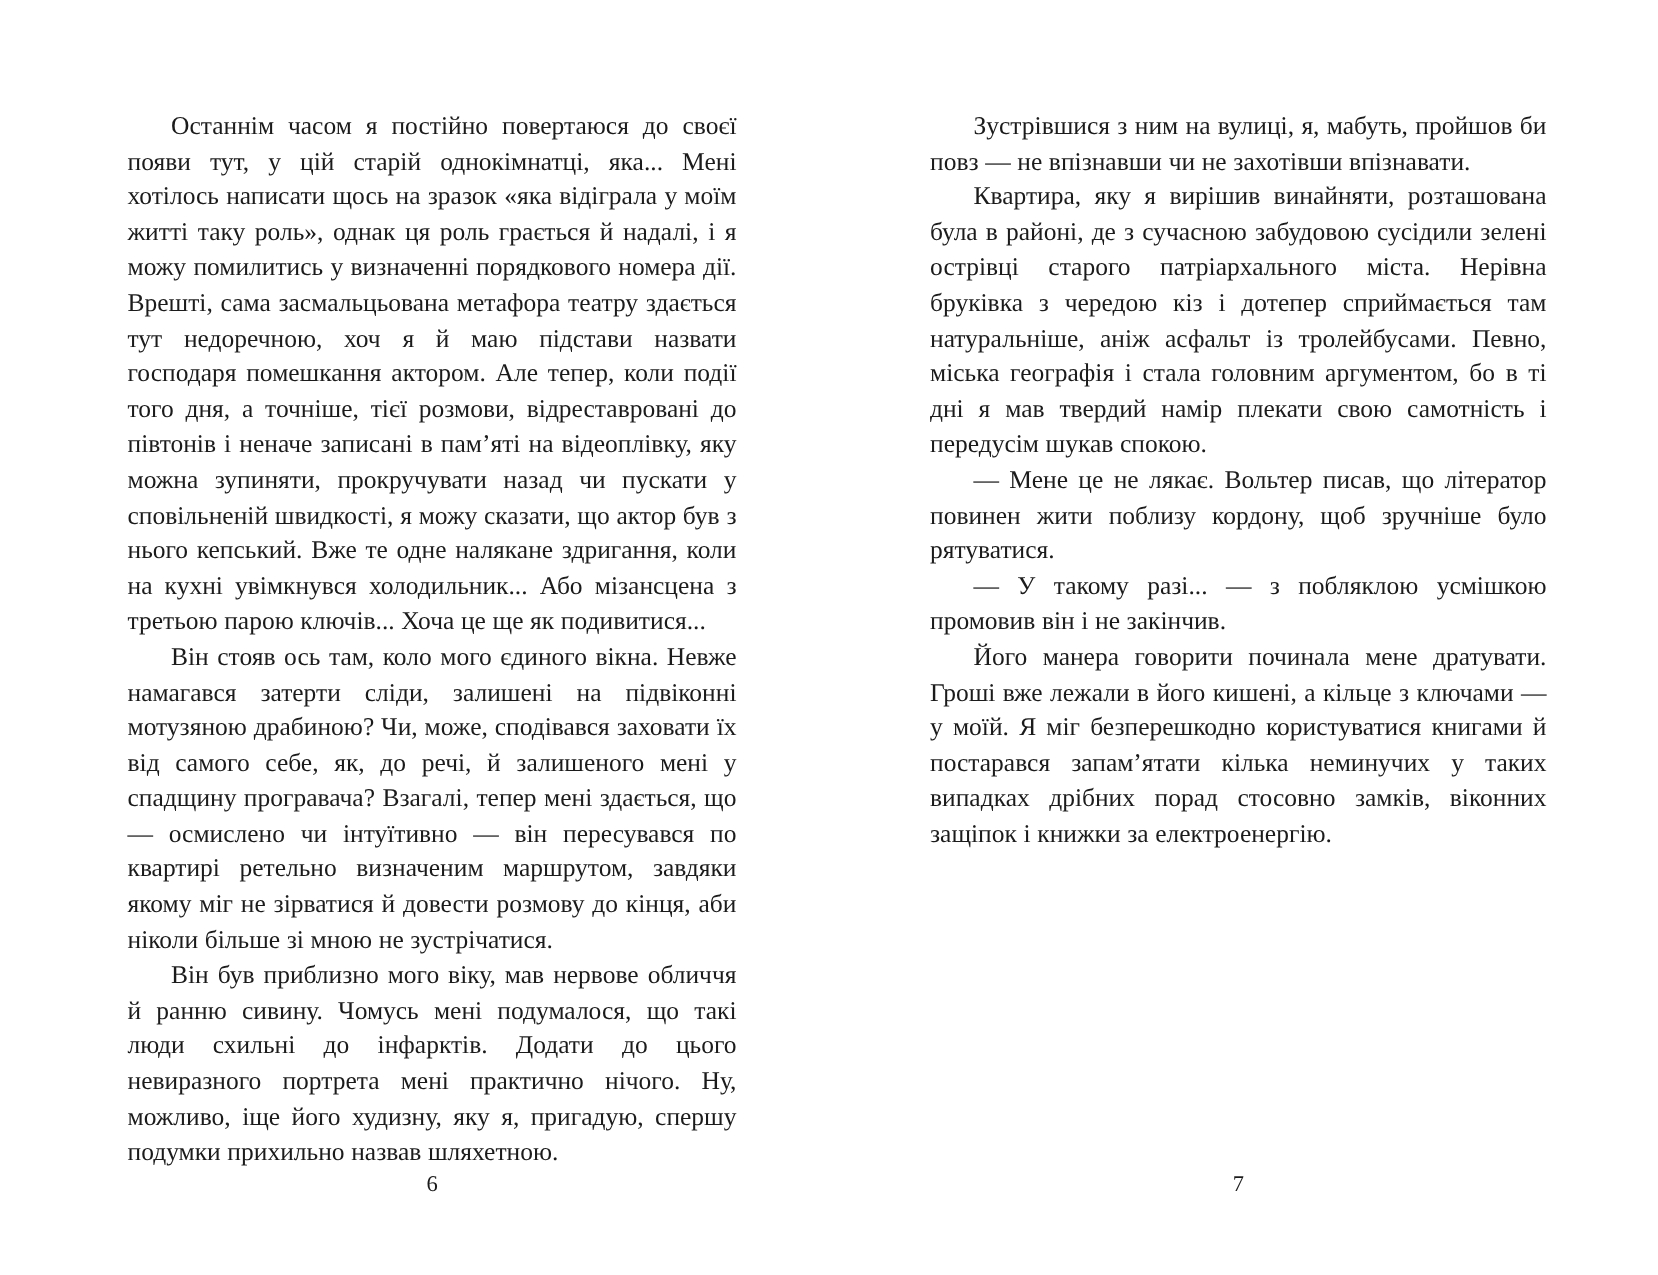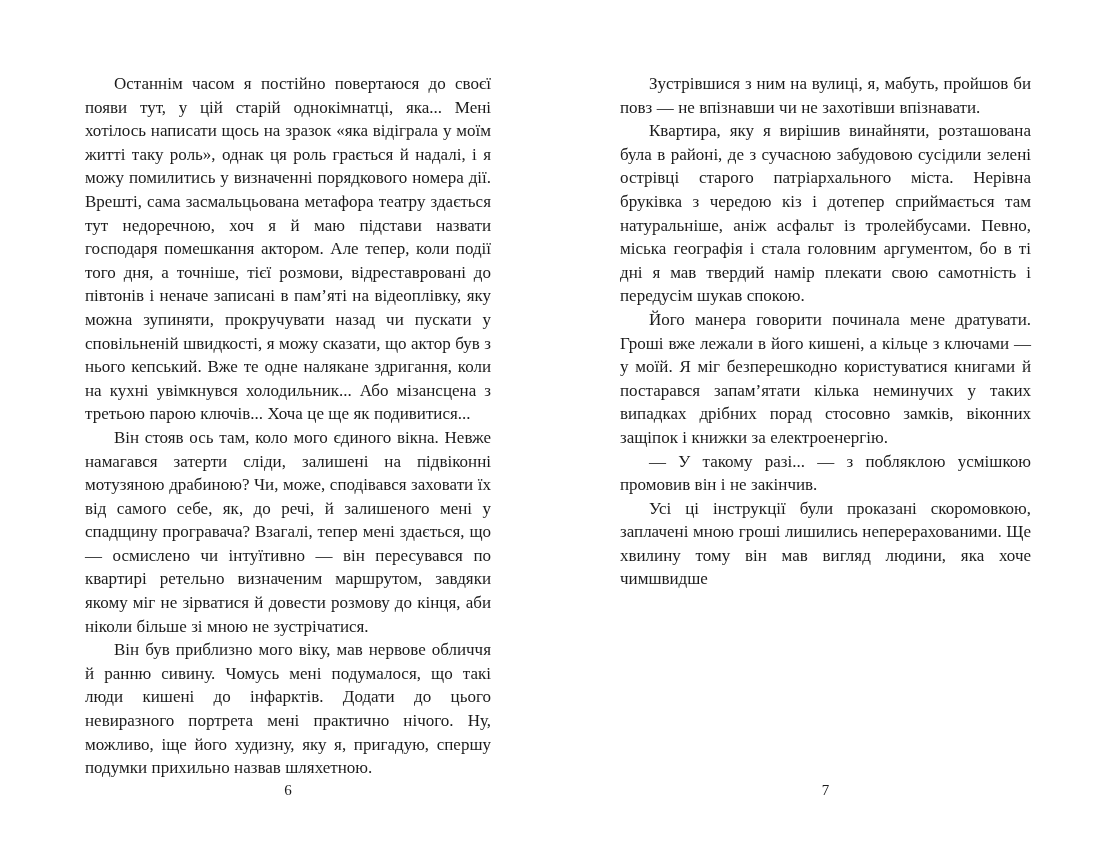--- a/index.html
+++ b/index.html
@@ -60,27 +60,27 @@
   }
 </style>
 </head>
 <body>
 
 <div class="spread">
 
   <div class="page-text left" lang="uk">
     <p>Останнім часом я постійно повертаюся до своєї появи тут, у цій старій однокімнатці, яка... Мені хотілось написати щось на зразок «яка відіграла у моїм житті таку роль», однак ця роль грається й надалі, і я можу помилитись у визначенні порядкового номера дії. Врешті, сама засмальцьована метафора театру здається тут недоречною, хоч я й маю підстави назвати господаря помешкання актором. Але тепер, коли події того дня, а точніше, тієї розмови, відреставровані до півтонів і неначе записані в пам’яті на відеоплівку, яку можна зупиняти, прокручувати назад чи пускати у сповільненій швидкості, я можу сказати, що актор був з нього кепський. Вже те одне налякане здригання, коли на кухні увімкнувся холодильник... Або мізансцена з третьою парою ключів... Хоча це ще як подивитися...</p>
     <p>Він стояв ось там, коло мого єдиного вікна. Невже намагався затерти сліди, залишені на підвіконні мотузяною драбиною? Чи, може, сподівався заховати їх від самого себе, як, до речі, й залишеного мені у спадщину програвача? Взагалі, тепер мені здається, що — осмислено чи інтуїтивно — він пересувався по квартирі ретельно визначеним маршрутом, завдяки якому міг не зірватися й довести розмову до кінця, аби ніколи більше зі мною не зустрічатися.</p>
-    <p>Він був приблизно мого віку, мав нервове обличчя й ранню сивину. Чомусь мені подумалося, що такі люди кишені до інфарктів. Додати до цього невиразного портрета мені практично нічого. Ну, можливо, іще його худизну, яку я, пригадую, спершу подумки прихильно назвав шляхетною.</p>
+    <p>Він був приблизно мого віку, мав нервове обличчя й ранню сивину. Чомусь мені подумалося, що такі люди схильні до інфарктів. Додати до цього невиразного портрета мені практично нічого. Ну, можливо, іще його худизну, яку я, пригадую, спершу подумки прихильно назвав шляхетною.</p>
   </div>
 
   <div class="page-text right" lang="uk">
     <p>Зустрівшися з ним на вулиці, я, мабуть, пройшов би повз — не впізнавши чи не захотівши впізнавати.</p>
     <p>Квартира, яку я вирішив винайняти, розташована була в районі, де з сучасною забудовою сусідили зелені острівці старого патріархального міста. Нерівна бруківка з чередою кіз і дотепер сприймається там натуральніше, аніж асфальт із тролейбусами. Певно, міська географія і стала головним аргументом, бо в ті дні я мав твердий намір плекати свою самотність і передусім шукав спокою.</p>
+    <p>— Мене це не лякає. Вольтер писав, що літератор повинен жити поблизу кордону, щоб зручніше було рятуватися.</p>
+    <p>— У такому разі... — з побляклою усмішкою промовив він і не закінчив.</p>
     <p>Його манера говорити починала мене дратувати. Гроші вже лежали в його кишені, а кільце з ключами — у моїй. Я міг безперешкодно користуватися книгами й постарався запам’ятати кілька неминучих у таких випадках дрібних порад стосовно замків, віконних защіпок і книжки за електроенергію.</p>
-    <p>— У такому разі... — з побляклою усмішкою промовив він і не закінчив.</p>
-    <p>Усі ці інструкції були проказані скоромовкою, заплачені мною гроші лишились неперерахованими. Ще хвилину тому він мав вигляд людини, яка хоче чимшвидше</p>
   </div>
 
   <div class="page-number left">6</div>
   <div class="page-number right">7</div>
 
 </div>
 
 </body></html>

